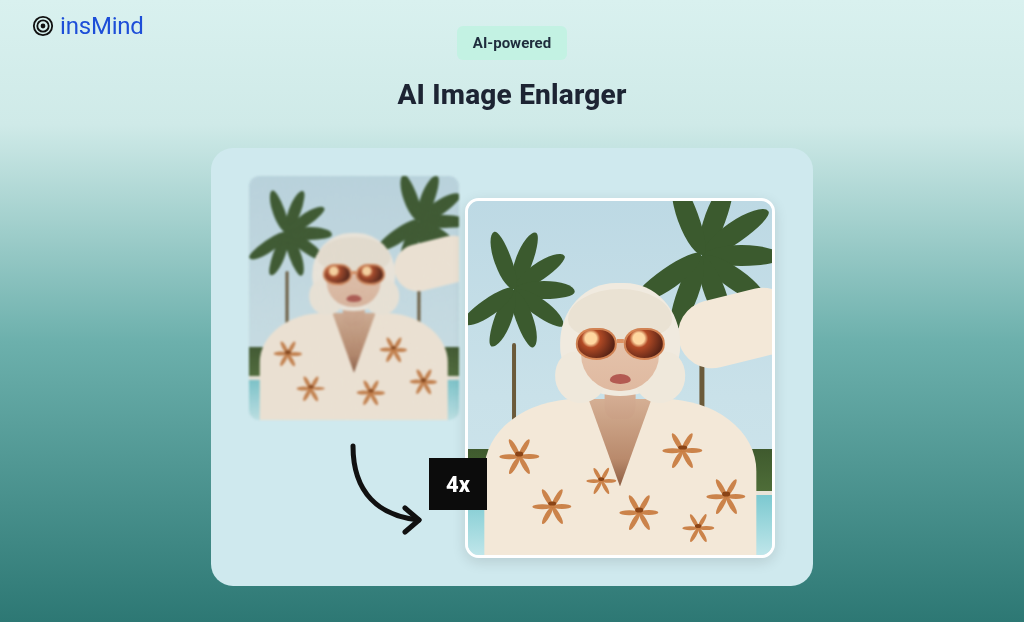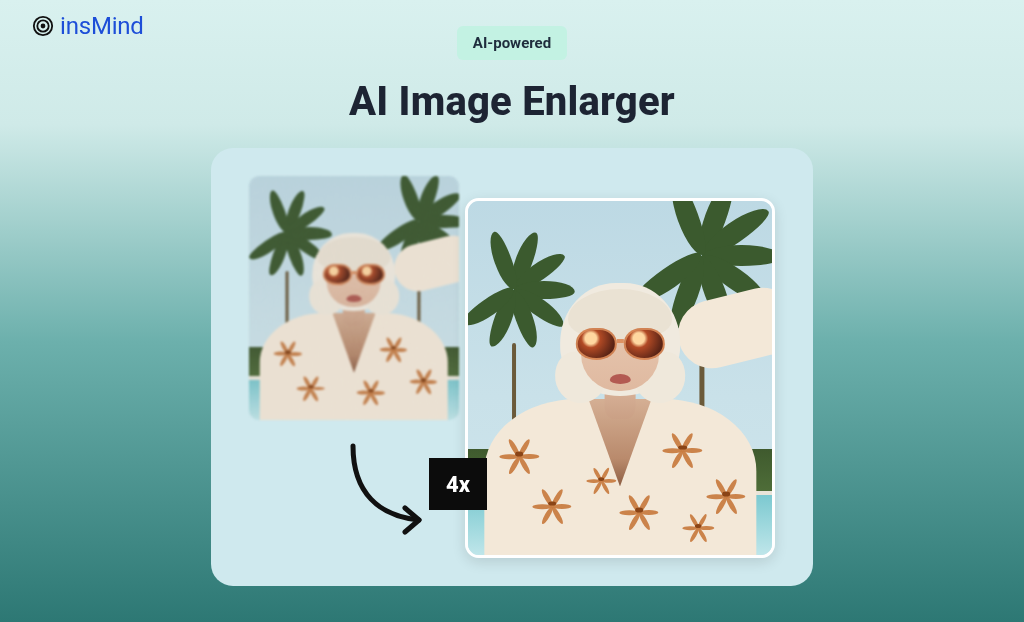--- a/index.html
+++ b/index.html
@@ -39,21 +39,21 @@
     display: inline-block;
     background: #c3f2e3;
     color: #1f2d3d;
     font-weight: 700;
     font-size: 15px;
     padding: 8px 16px;
     border-radius: 6px;
   }
   .title {
     margin-top: 18px;
-    font-size: 40px;
+    font-size: 28px;
     font-weight: 800;
     color: #1d2433;
     letter-spacing: 0.2px;
   }
 
   
   .card {
     position: absolute;
     top: 148px;
     left: 211px;

